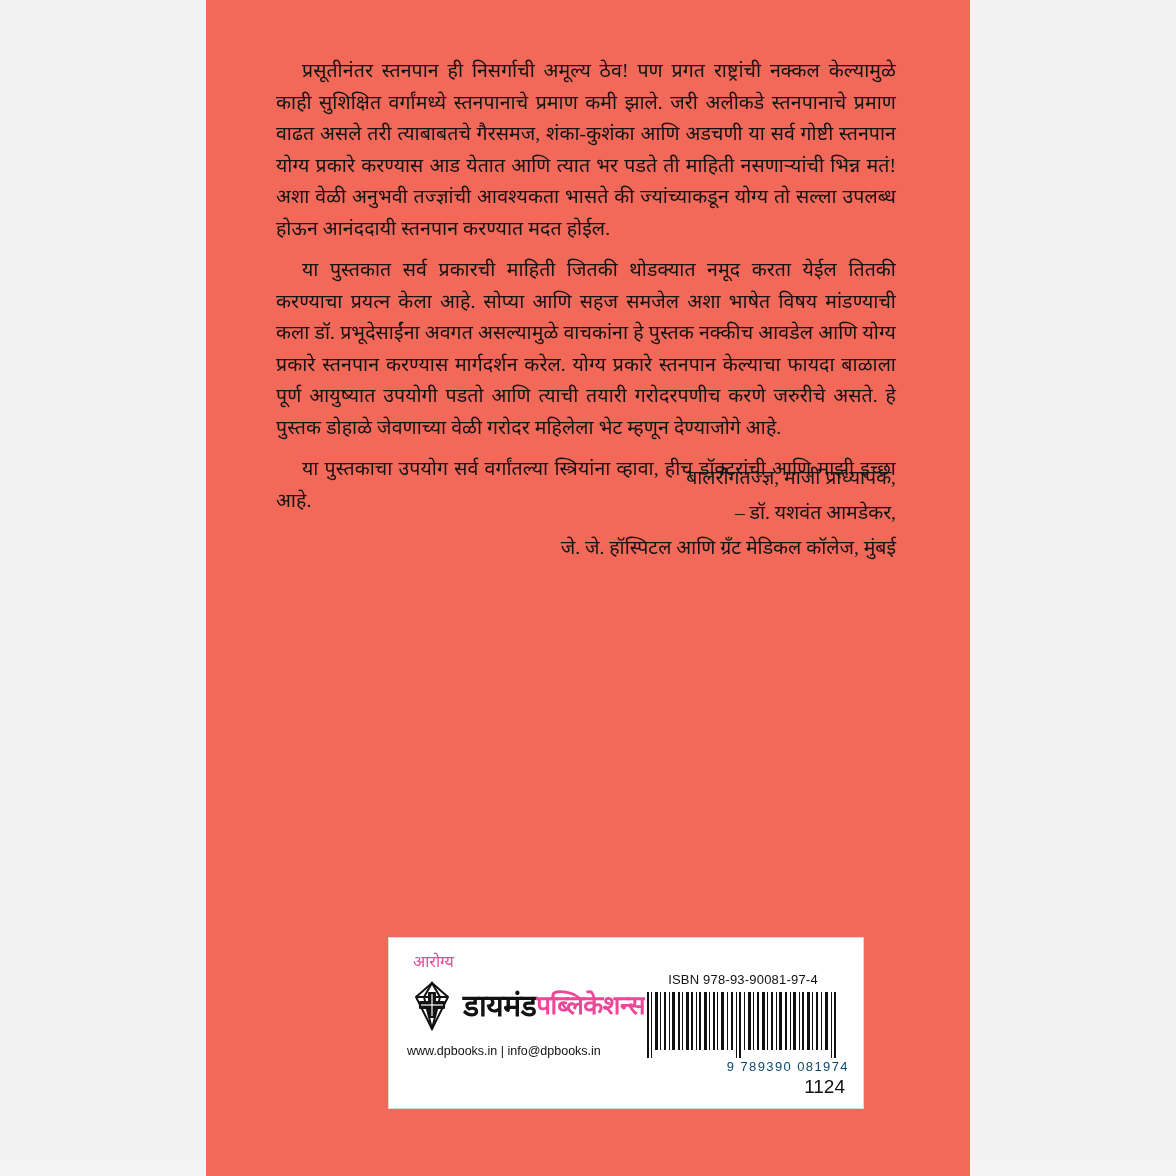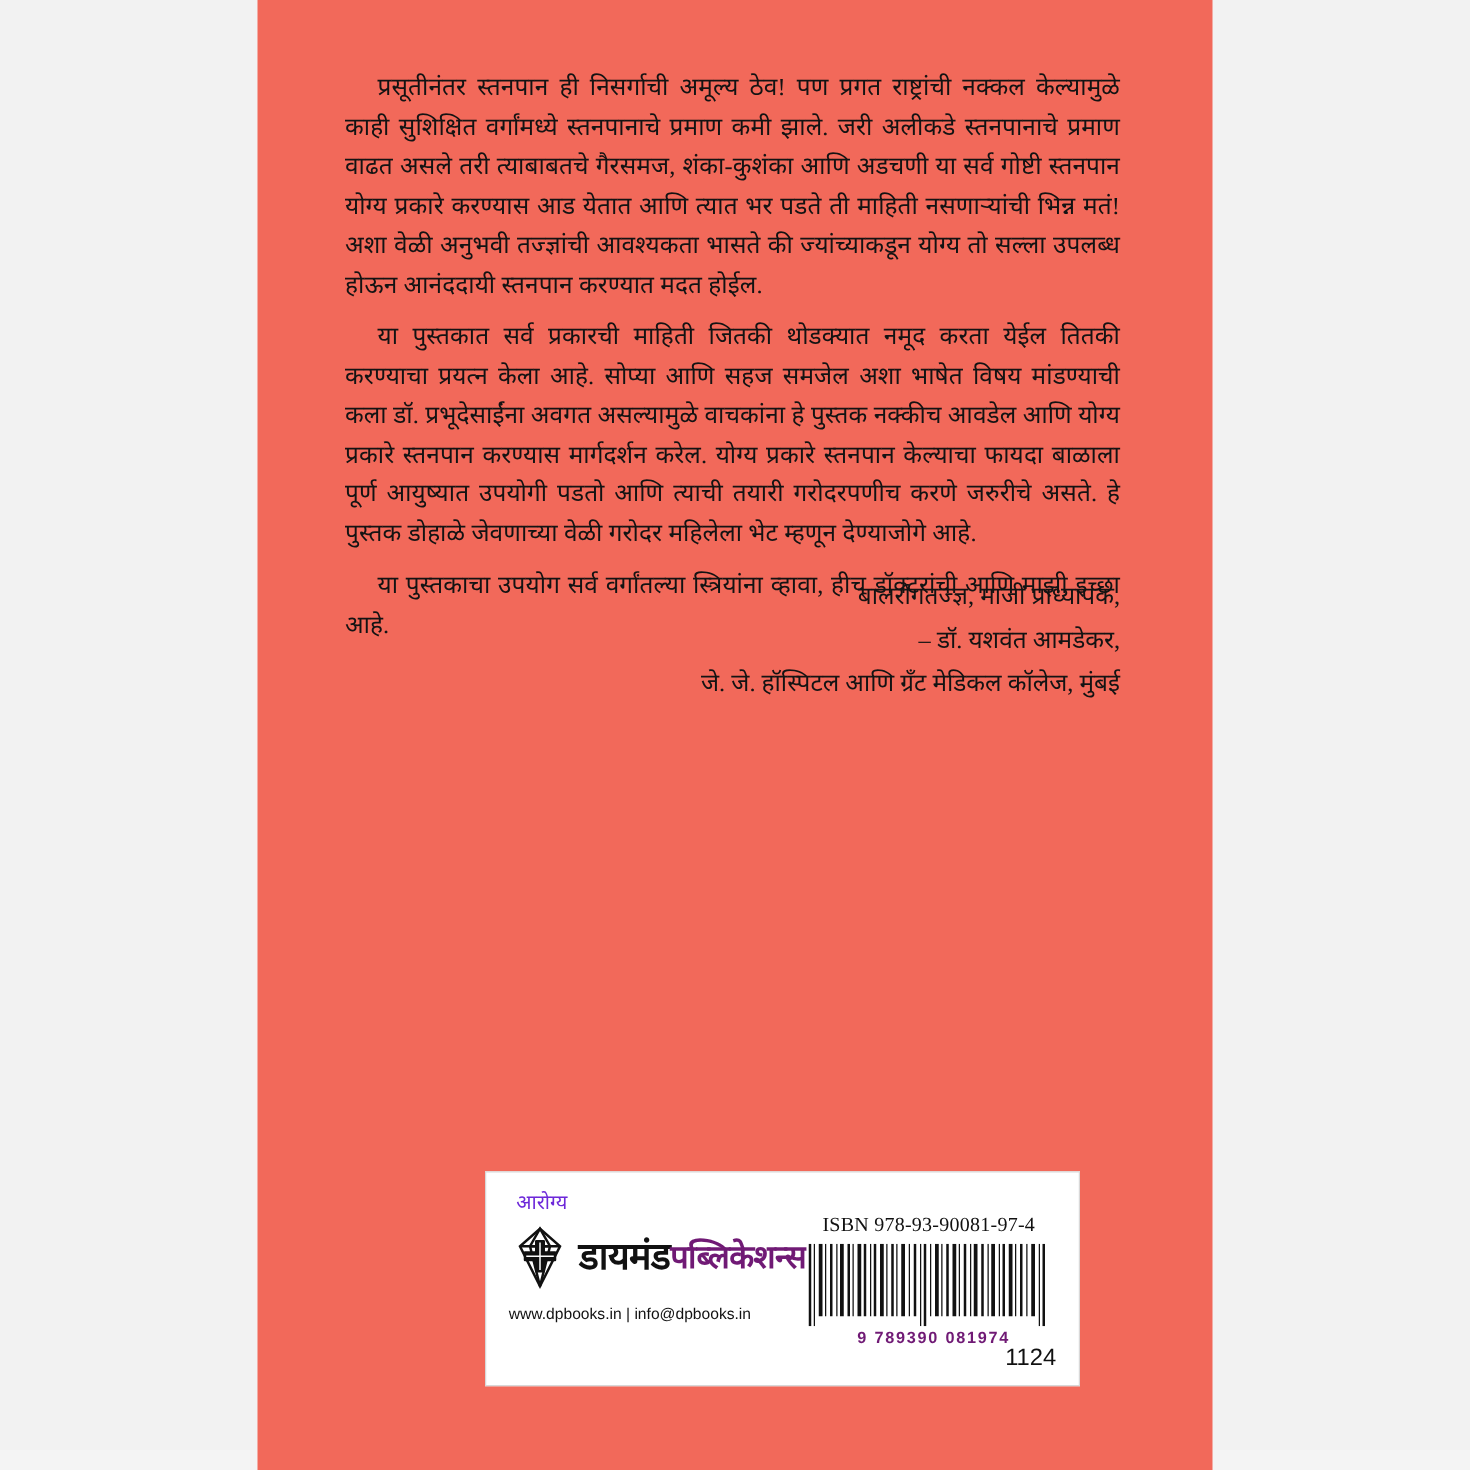--- a/index.html
+++ b/index.html
@@ -69,21 +69,21 @@
     background: #ffffff;
     border: 1px solid #d8d8d8;
     box-sizing: border-box;
   }
   #category {
     position: absolute;
     left: 24px;
     top: 12px;
     font-family: "Liberation Serif", serif;
     font-size: 16px;
-    color: #6d28d9;
+    color: #ec4899;
   }
   #publisher {
     position: absolute;
     left: 18px;
     top: 42px;
     width: 230px;
   }
   #logo-row {
     display: flex;
     align-items: center;
@@ -105,60 +105,59 @@
     font-family: "Liberation Serif", serif;
     font-weight: bold;
     font-size: 30px;
     color: #111;
     letter-spacing: -0.5px;
   }
   .pub-line2 {
     font-family: "Liberation Serif", serif;
     font-weight: bold;
     font-size: 26px;
-    color: #701a75;
+    color: #ec4899;
     letter-spacing: -0.5px;
     margin-top: 2px;
   }
   #pub-web {
     margin-top: 12px;
     font-family: "Liberation Sans", sans-serif;
     font-size: 12.5px;
     color: #111;
     white-space: nowrap;
   }
   #isbn-area {
     position: absolute;
     right: 14px;
     top: 34px;
     width: 212px;
     text-align: center;
   }
   #isbn-text {
-    font-family: Liberation Serif, serif;
-    font-size: 16px;
+    font-family: Liberation Sans, sans-serif;
+    font-size: 13px;
     color: #111;
     letter-spacing: 0.2px;
     margin-bottom: 5px;
   }
   #barcode {
     height: 66px;
     width: 196px;
     margin: 0 auto;
     display: block;
   }
   #barcode-digits {
     font-family: "Liberation Sans", sans-serif;
     font-size: 13px;
     letter-spacing: 1.4px;
-    color: #701a75;
+    color: #0c4a6e;
     margin-top: 1px;
-    text-align: center;
+    text-align: right;
     padding-left: 8px;
-    font-weight: bold;
   }
   #price-code {
     position: absolute;
     right: 18px;
     bottom: 10px;
     font-family: "Liberation Sans", sans-serif;
     font-size: 19px;
     color: #111;
   }
 </style>

